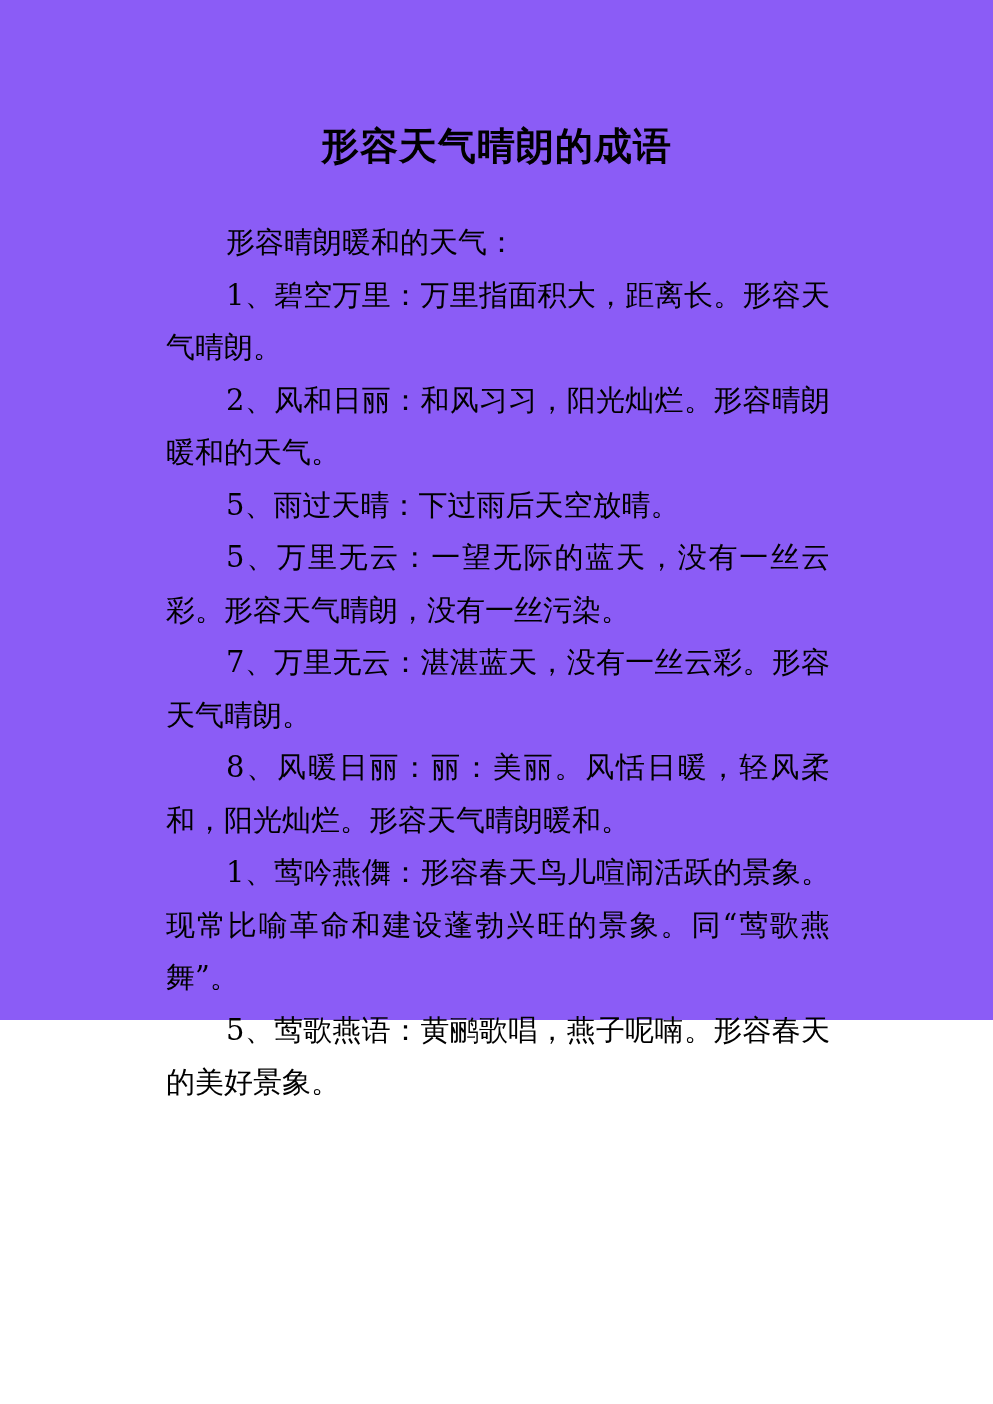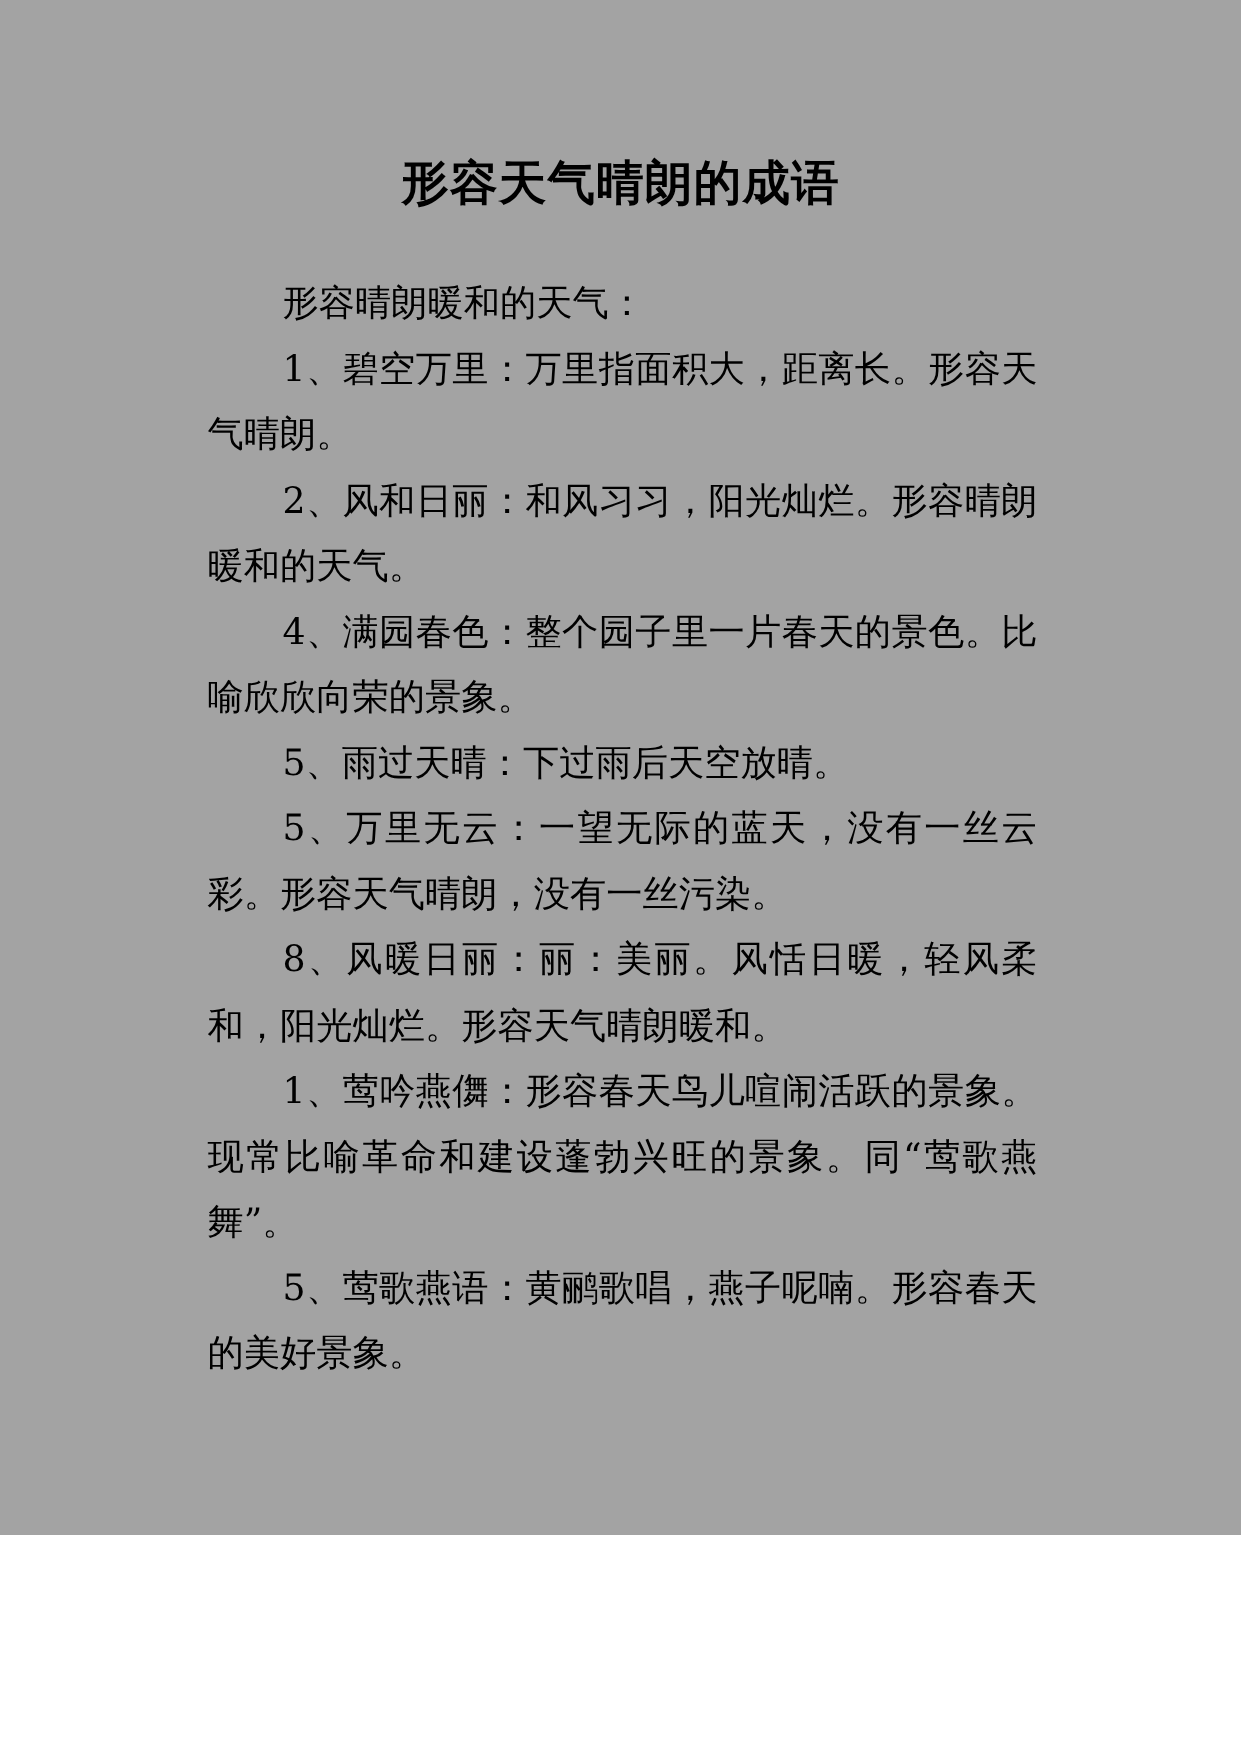--- a/index.html
+++ b/index.html
@@ -12,22 +12,22 @@
       height: 1404px;
       position: relative;
       overflow: hidden;
       color: #000000;
     }
     .page {
       position: absolute;
       left: 0;
       top: 0;
       width: 993px;
-      height: 1228px;
-      background: #a3a3a3;
+      height: 1020px;
+      background: #8b5cf6;
     }
     .doc-title {
       position: absolute;
       left: 0;
       width: 993px;
       top: 118px;
       text-align: center;
       font-family: "DejaVu Sans", "Liberation Sans", sans-serif;
       font-weight: bold;
       font-size: 38px;
@@ -55,20 +55,20 @@
 </head>
 <body>
 
 <div class="page">
   <h1 class="doc-title">形容天气晴朗的成语</h1>
 
   <div class="doc-body">
     <p class="para">形容晴朗暖和的天气：</p>
     <p class="para">1、碧空万里：万里指面积大，距离长。形容天气晴朗。</p>
     <p class="para">2、风和日丽：和风习习，阳光灿烂。形容晴朗暖和的天气。</p>
-    <p class="para">4、满园春色：整个园子里一片春天的景色。比喻欣欣向荣的景象。</p>
     <p class="para">5、雨过天晴：下过雨后天空放晴。</p>
     <p class="para">5、万里无云：一望无际的蓝天，没有一丝云彩。形容天气晴朗，没有一丝污染。</p>
+    <p class="para">7、万里无云：湛湛蓝天，没有一丝云彩。形容天气晴朗。</p>
     <p class="para">8、风暖日丽：丽：美丽。风恬日暖，轻风柔和，阳光灿烂。形容天气晴朗暖和。</p>
     <p class="para">1、莺吟燕儛：形容春天鸟儿喧闹活跃的景象。现常比喻革命和建设蓬勃兴旺的景象。同“莺歌燕舞”。</p>
     <p class="para">5、莺歌燕语：黄鹂歌唱，燕子呢喃。形容春天的美好景象。</p>
   </div>
 </div>
 
 </body></html>

